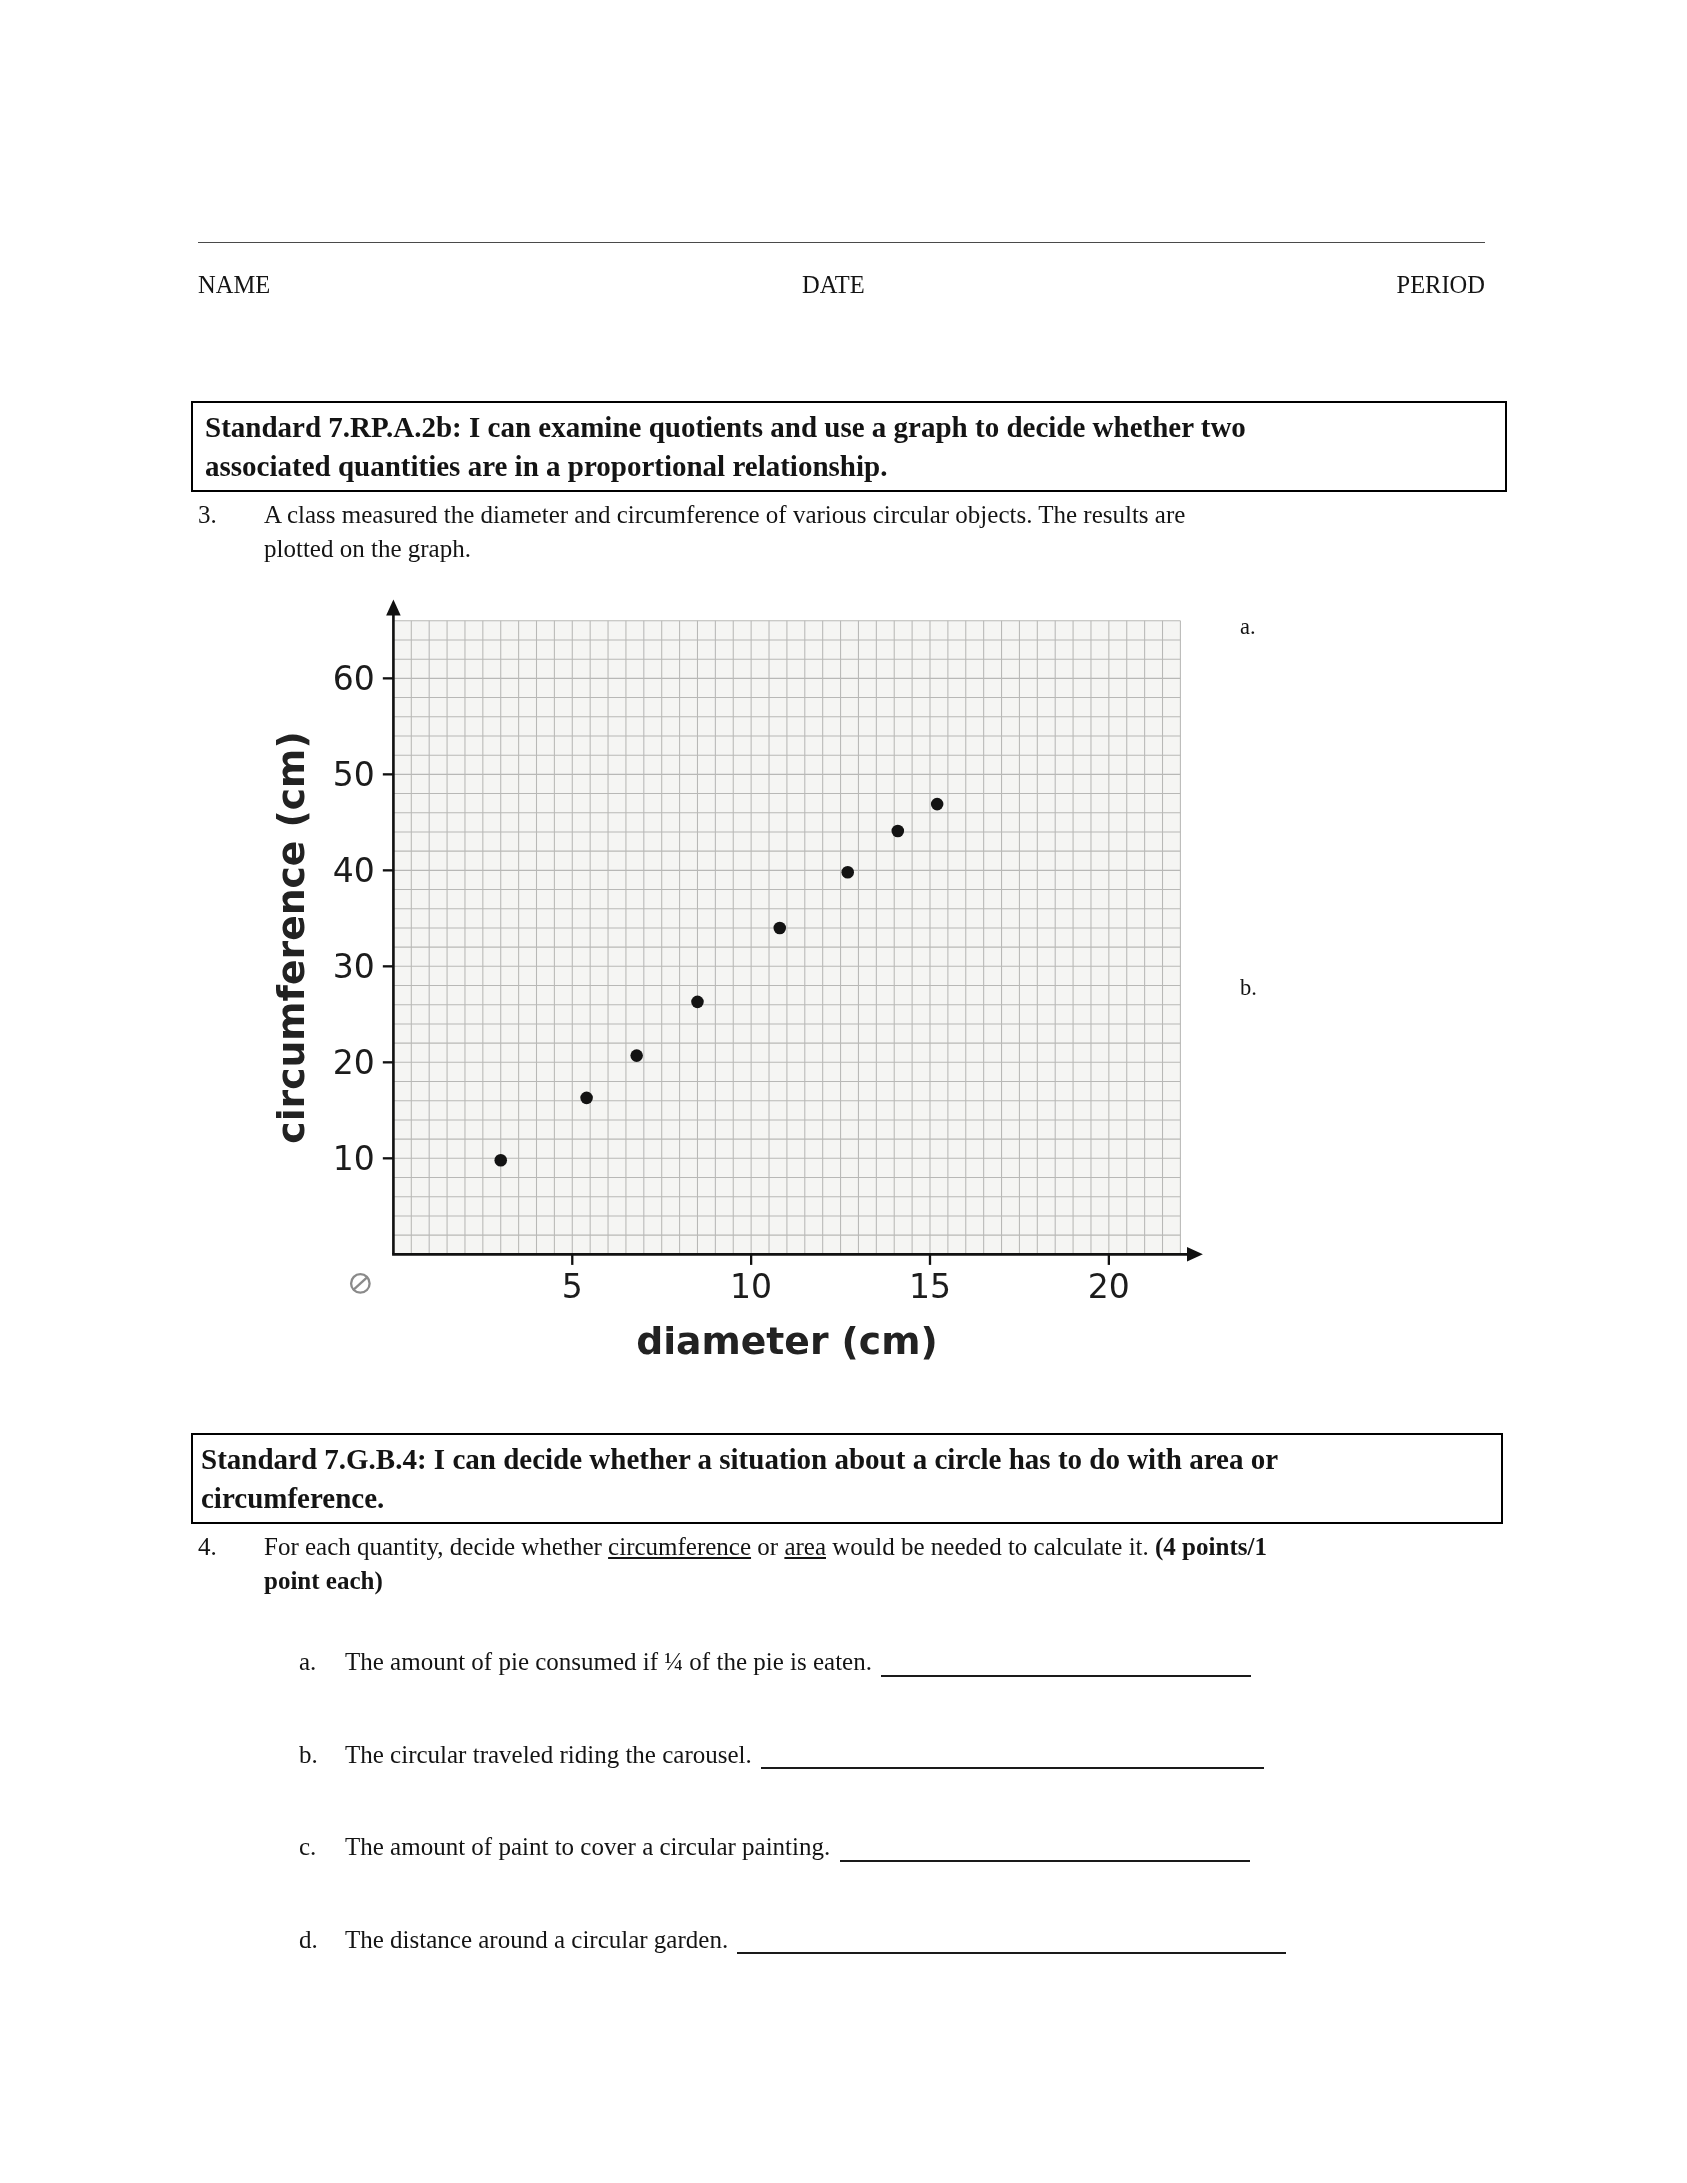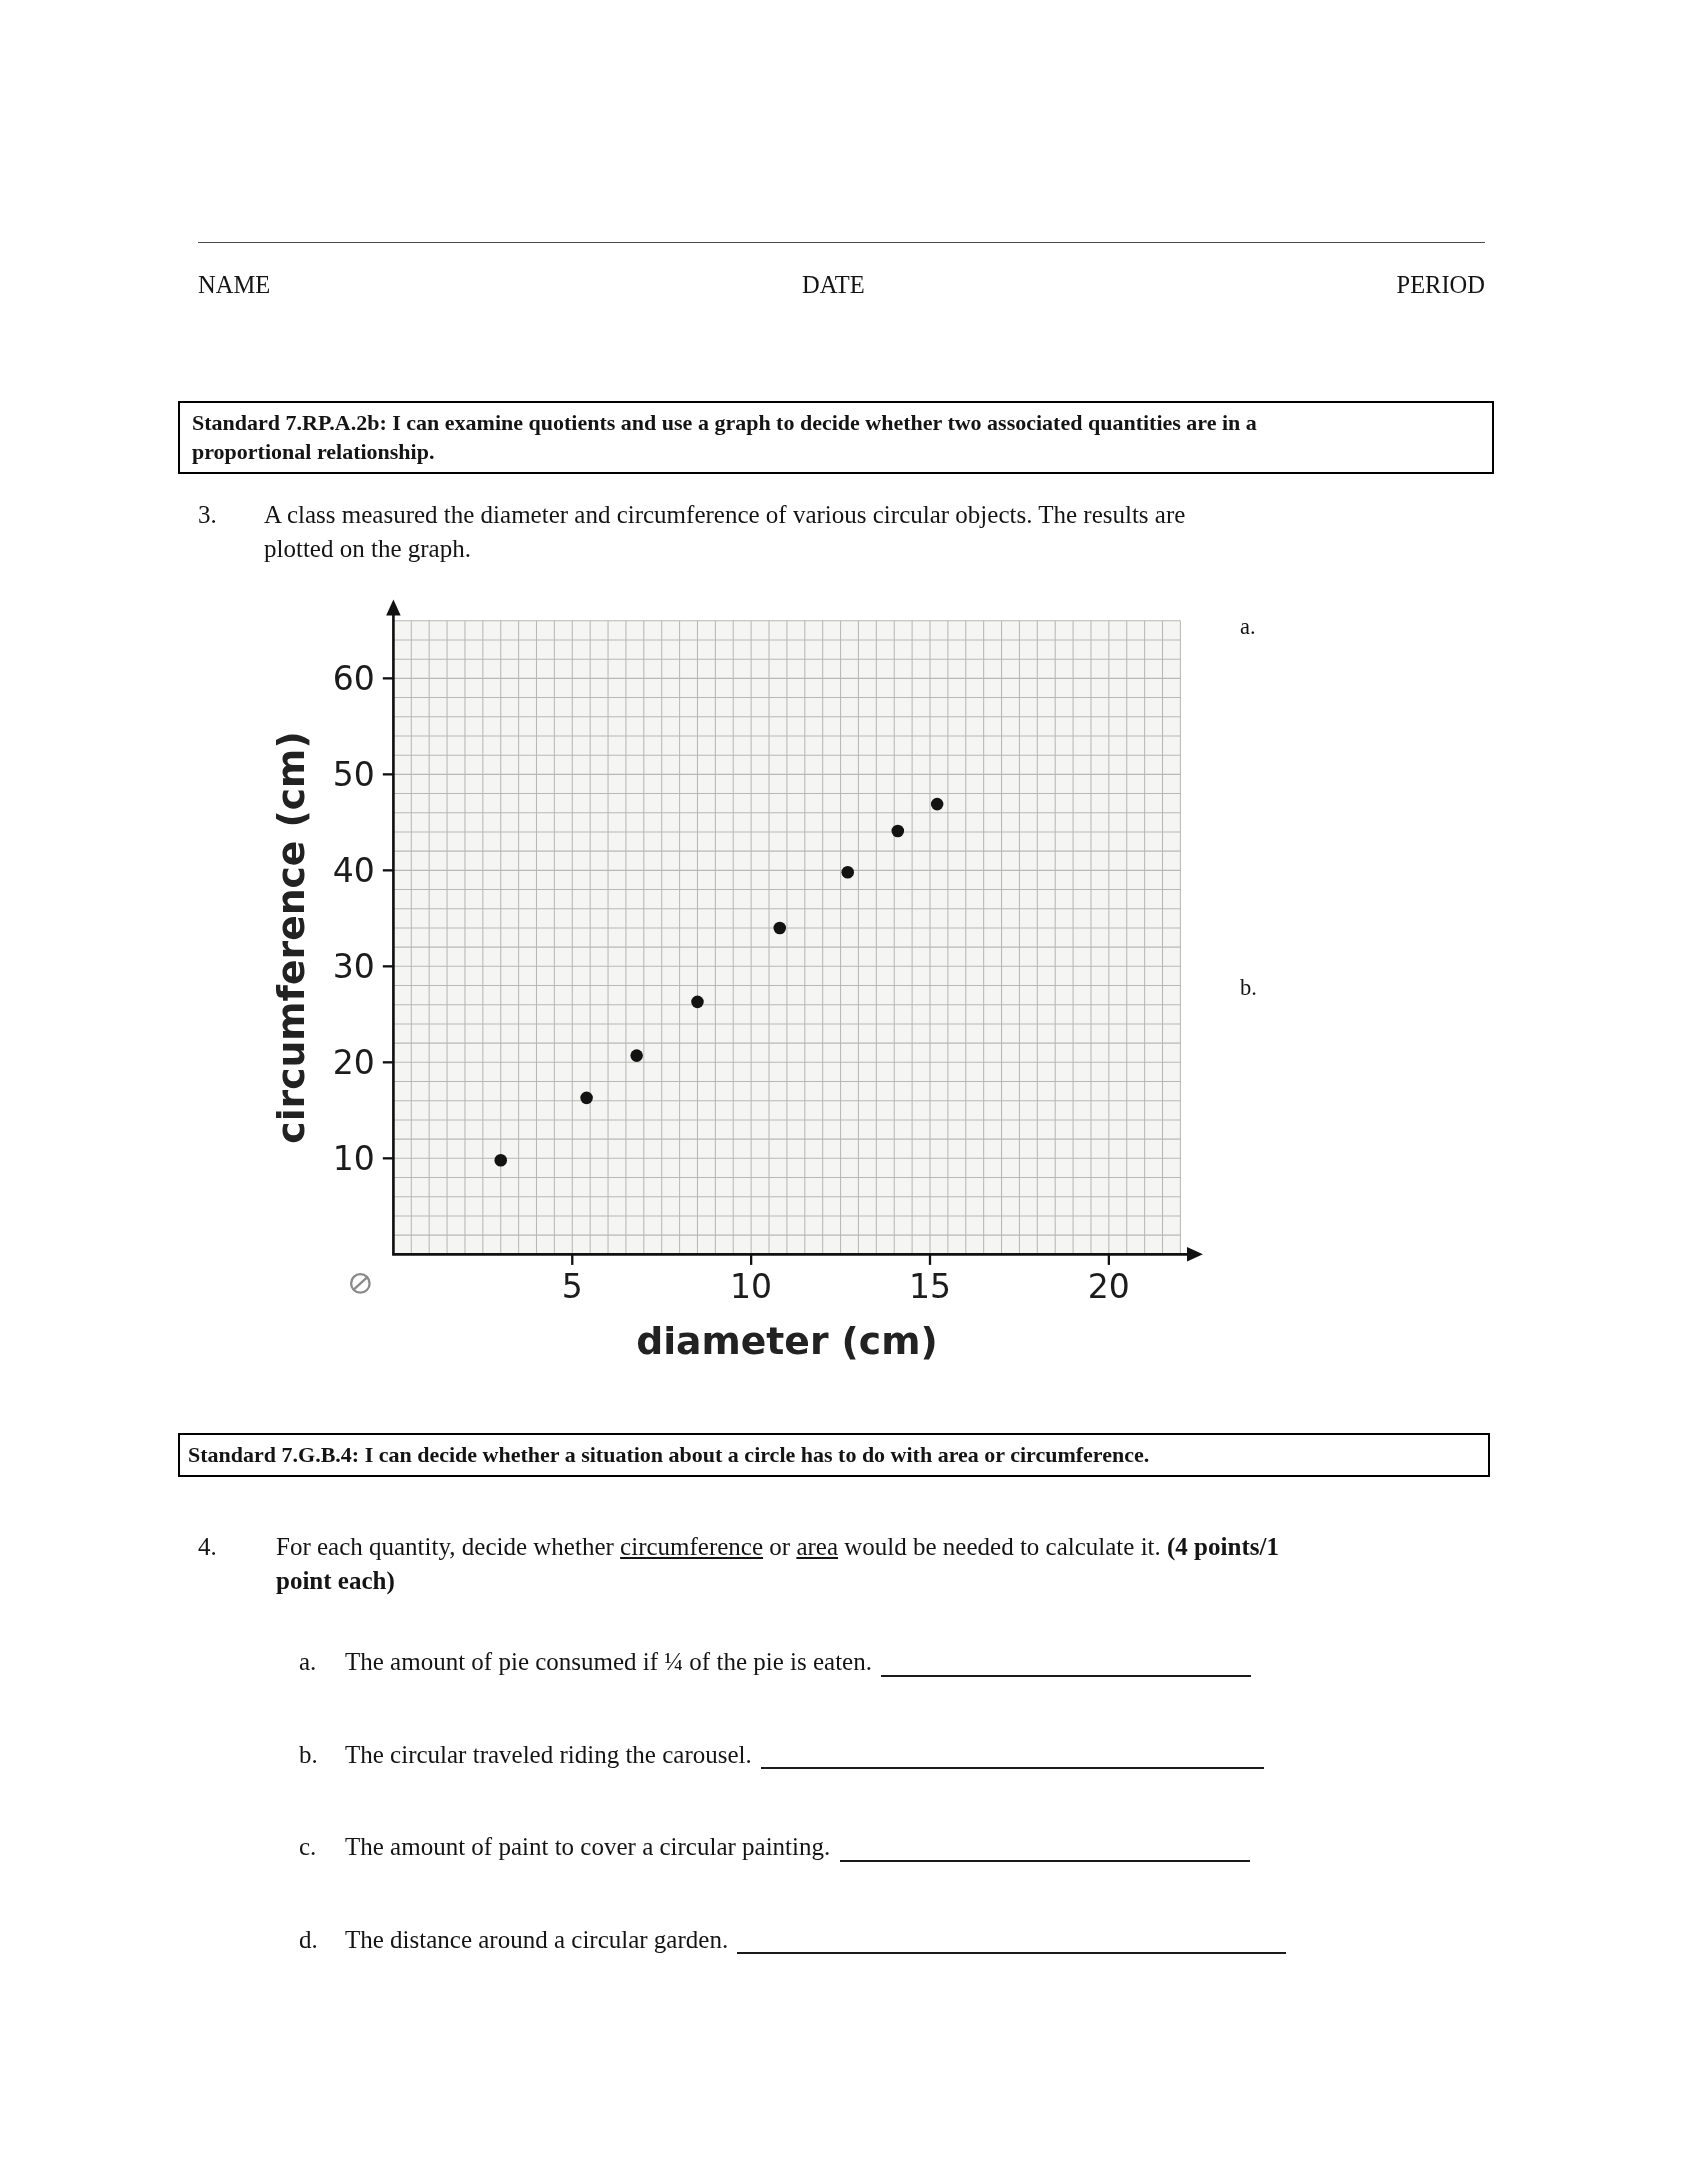--- a/index.html
+++ b/index.html
@@ -5,22 +5,22 @@
   html,body{margin:0;padding:0;background:#ffffff;}
   .page{position:relative;width:1687px;height:2183px;background:#ffffff;
         font-family:"Liberation Serif",serif;color:#141414;overflow:hidden;}
 
   
   .header{position:absolute;left:198px;top:242px;width:1287px;
           border-top:1.3px solid #4a4a4a;padding-top:28px;
           display:flex;justify-content:space-between;font-size:24.5px;}
 
   
-  .std-box{position:absolute;left:178px;width:1288px;border:2px solid #000;
-           padding:5.3px 12px;font-weight:bold;font-size:22px;line-height:1.32;}
+  .std-box{position:absolute;left:191px;width:1288px;border:2px solid #000;
+           padding:5.3px 12px;font-weight:bold;font-size:29px;line-height:1.32;}
   #std1{top:401px;}
   #std2{top:1433px;padding-left:8px;}
   .std-inner{max-width:1138px;}
 
   
   .q-row{display:flex;font-size:25px;line-height:1.34;}
   .q-num{width:66px;flex:0 0 66px;}
   #q3{position:absolute;left:198px;top:498px;}
   #q3 .q-text{max-width:992px;}
 
@@ -36,21 +36,21 @@
   #side-a{top:0;}
   #side-a .s-text{width:286px;}
   #side-b{top:361px;}
   #side-b .s-text{width:312px;}
   .bold{font-weight:bold;}
   .ital{font-style:italic;}
   .ul{text-decoration:underline;}
 
   
   #q4{position:absolute;left:198px;top:1530px;font-size:25px;line-height:1.34;}
-  #q4 .q-text{max-width:1019px;margin-left:12px;}
+  #q4 .q-text{max-width:1019px;}
   .items{margin-top:48px;margin-left:101px;font-size:25px;}
   .item{display:flex;align-items:baseline;margin-bottom:59px;}
   .item .i-num{width:46px;flex:0 0 46px;}
   .blank{display:inline-block;height:26.5px;border-bottom:2px solid #1a1a1a;
          vertical-align:-6.6px;margin-left:9.3px;}
 </style>
 </head>
 <body>
 
 <div class="page">

